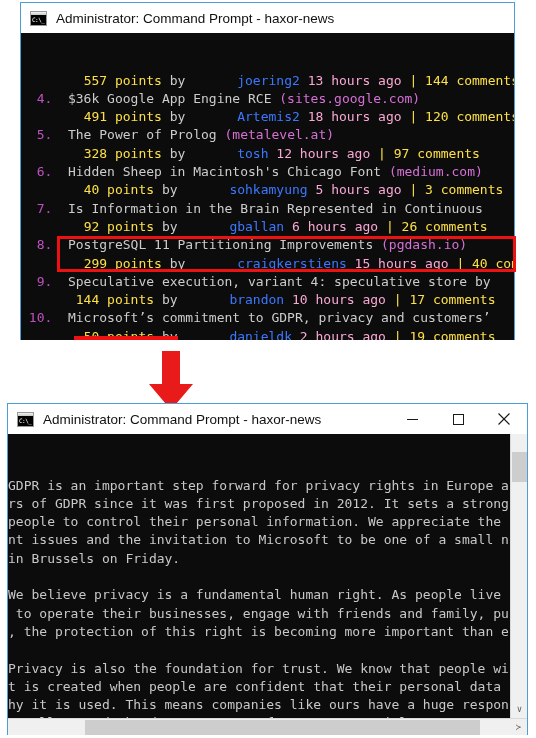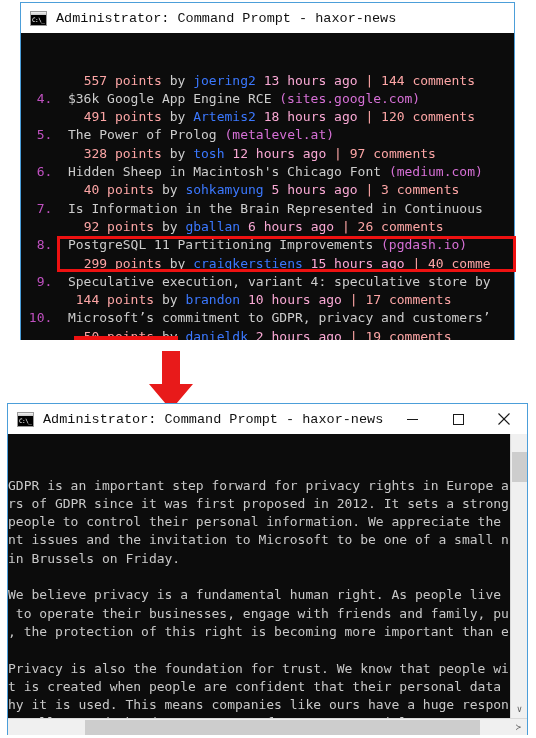--- a/index.html
+++ b/index.html
@@ -41,21 +41,21 @@
   }
   .cmd-icon::after {
     content: "C:\\_";
     position: absolute; left: 1px; top: 3px;
     color: #fff; font-family: "DejaVu Sans Mono", monospace;
     font-size: 6px; line-height: 9px; letter-spacing: -0.5px;
   }
   .title-text {
     font-size: 13.5px;
     color: #111111;
-    font-family: Liberation Mono, monospace;
+    font-family: Liberation Sans, sans-serif;
     white-space: nowrap;
   }
   .win-buttons {
     position: absolute; right: 0; top: 0; height: 30px;
     display: flex; align-items: center;
   }
   .win-btn {
     width: 46px; height: 30px;
     display: flex; align-items: center; justify-content: center;
     color: #1a1a1a;
@@ -73,22 +73,22 @@
     white-space: pre;
     overflow: hidden;
     position: relative;
   }
   .console .pad { padding: 2px 0 0 0px; }
   .row { height: 18.3px; }
 
   
   .c-white  { color: #cccccc; margin-top: 31px; }
   .c-gray   { color: #c8c8c8; }
-  .c-dgreen { color: #fca5a5; }
-  .c-blue   { color: #3b78ff; }
+  .c-dgreen { color: #fde047; }
+  .c-blue   { color: #3b78ff; margin-left: 44px; }
   .c-yellow { color: #f9a8d4; }
   .c-mag    { color: #c050c0; }
   .c-magb   { color: #d670d6; }
 
   
   .ann-box {
     position: absolute;
     border: 3px solid #ee1111;
     pointer-events: none;
   }

